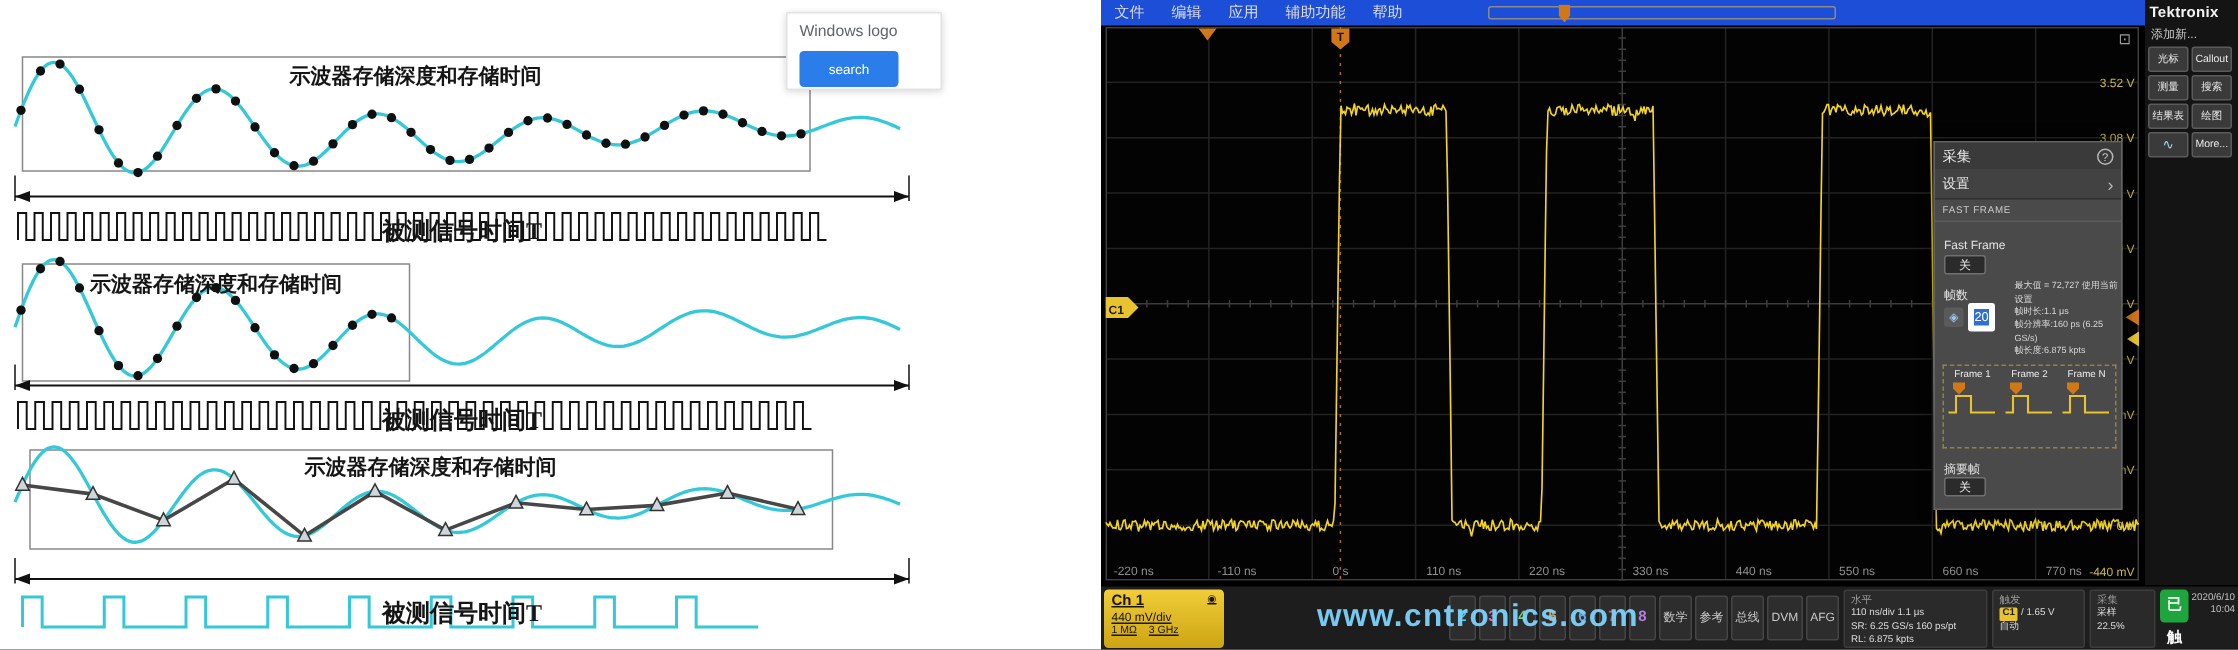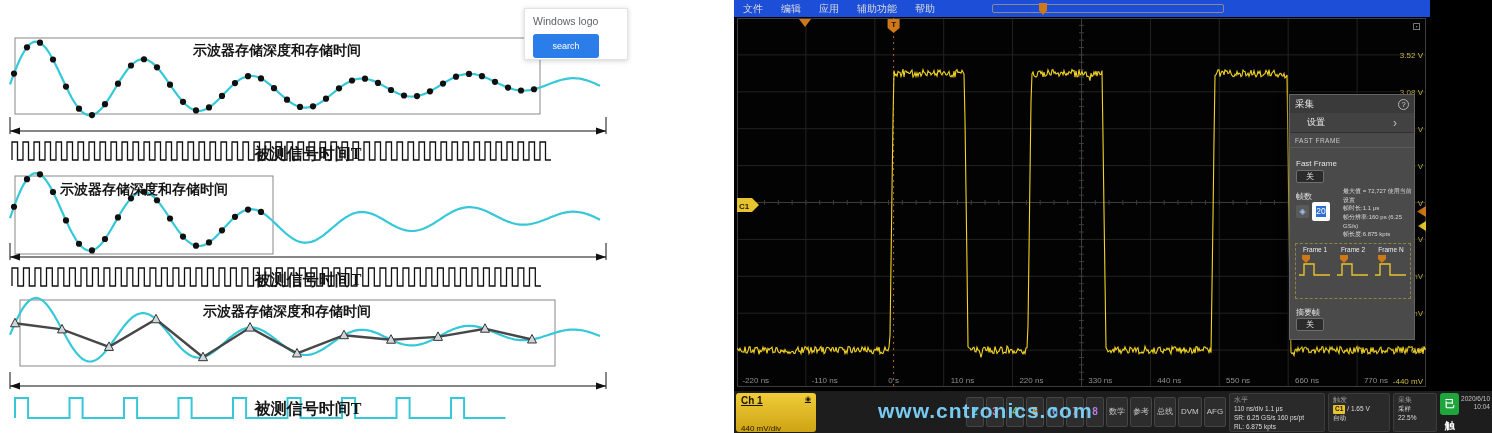--- a/index.html
+++ b/index.html
@@ -35,21 +35,21 @@
   .wavicon{color:#9fd7e8;font-size:9px;}
   #plotarea{position:absolute;left:3px;top:18px;width:689px;height:369px;background:#030303;}
   #zoomicon{position:absolute;right:3px;top:2px;width:13px;height:13px;color:#9a9a9a;font-size:10px;line-height:13px;text-align:center;}
 
   
   #panel{position:absolute;left:552px;top:76px;width:126px;height:246px;background:#4a4a4a;border:1px solid #646464;
          box-shadow:0 2px 10px rgba(0,0,0,.65);color:#e8e8e8;}
   .p-head{height:18px;background:#3a3a3a;display:flex;justify-content:space-between;align-items:center;padding:0 5px;font-size:9.5px;}
   .p-help{width:11px;height:11px;border:1px solid #b5b5b5;border-radius:50%;font-size:7.5px;line-height:10px;text-align:center;color:#ccc;}
   .p-settings{height:20px;background:#424242;border-bottom:1px solid #303030;display:flex;justify-content:space-between;
-              align-items:center;padding:0 17px;font-size:9px;}
+              align-items:center;padding:0 5px;font-size:9px;}
   .chev{font-size:12px;color:#bbb;}
   .p-section{font-size:6.5px;color:#c9c9c9;letter-spacing:.5px;padding:4px 5px 3px;border-bottom:1px solid #5a5a5a;}
   .p-lab{position:absolute;font-size:8px;color:#e2e2e2;white-space:nowrap;}
   .p-toggle{position:absolute;width:28px;height:13px;background:#2b2b2b;border:1px solid #6f6f6f;border-radius:2px;
             font-size:8px;text-align:center;line-height:12px;}
   .p-spin{position:absolute;display:flex;align-items:center;gap:3px;}
   .p-knob{width:13px;height:13px;background:#5a5a5a;border-radius:2px;font-size:8px;line-height:13px;text-align:center;color:#9fc4ef;}
   .p-val{display:inline-block;width:18px;background:#fff;border-radius:2px;padding:4px;}
   .p-sel{display:block;background:#2f6fd0;color:#fff;font-size:8.5px;line-height:11px;text-align:center;}
   .p-info{position:absolute;left:53px;top:92px;width:69px;font-size:6px;color:#d8d8d8;line-height:1.45;}
@@ -57,21 +57,21 @@
             display:flex;justify-content:space-around;align-items:flex-start;padding-top:2px;}
   .fcol{text-align:center;}
   .flab{font-size:6.5px;color:#eee;white-space:nowrap;}
 
   
   #bottombar{position:absolute;left:0;bottom:0;width:758px;height:43px;background:#1d1d1d;border-top:1px solid #000;}
   #ch1badge{position:absolute;left:2px;top:2px;width:80px;height:39px;background:linear-gradient(#f0cd39,#cda413);
             border-radius:3px;color:#1a1400;padding:2px 5px;text-decoration:underline;}
   .b-row1{display:flex;justify-content:space-between;font-size:10px;font-weight:700;}
   .probe{font-size:7px;}
-  .b-scale{font-size:8px;margin-top:18px;}
+  .b-scale{font-size:8px;margin-top:1px;}
   .b-row3{display:flex;gap:8px;font-size:7px;margin-top:1px;}
   #chstrip{position:absolute;left:232px;top:6px;display:flex;gap:2px;}
   .chbtn{width:18px;height:30px;background:#2d2d2d;border:1px solid #454545;border-radius:2px;font-size:10px;
          font-weight:700;text-align:center;line-height:28px;}
   .c2{color:#3fc6e0;} .c3{color:#f0649b;} .c4{color:#7ecb62;} .c5{color:#e89a3c;}
   .c6{color:#6aa3e8;} .c7{color:#e05656;} .c8{color:#b57de0;}
   .exbtn{min-width:22px;height:30px;background:#2d2d2d;border:1px solid #454545;border-radius:2px;color:#c9c9c9;
          font-size:8px;text-align:center;line-height:28px;padding:0 2px;white-space:nowrap;}
   #inforow{position:absolute;right:2px;top:2px;height:39px;display:flex;gap:3px;}
   .ibox{background:#2a2a2a;border:1px solid #3c3c3c;border-radius:2px;padding:1px 4px;color:#ddd;overflow:hidden;}
@@ -214,20 +214,34 @@
         <div class="mitem">编辑</div>
         <div class="mitem">应用</div>
         <div class="mitem">辅助功能</div>
         <div class="mitem">帮助</div>
       </div>
     <div id="minimap">
       <div id="minimap-marker"></div>
     </div>
   </div>
 
+  <div id="rightcol">
+    <div id="brand">Tektronix</div>
+    <div id="addnew">添加新...</div>
+    <div id="sidebtns">
+        <div class="sbtn">光标</div>
+        <div class="sbtn">Callout</div>
+        <div class="sbtn">测量</div>
+        <div class="sbtn">搜索</div>
+        <div class="sbtn">结果表</div>
+        <div class="sbtn">绘图</div>
+        <div class="sbtn"><span class="wavicon">∿</span></div>
+        <div class="sbtn">More...</div>
+      </div>
+  </div>
 
   <div id="plotarea">
     <svg id="scopesvg" width="689" height="369">
         <line x1="0" y1="0" x2="0" y2="369" stroke="#232323"></line>
         <line x1="0" y1="0" x2="689" y2="0" stroke="#232323"></line>
         <line x1="68.9" y1="0" x2="68.9" y2="369" stroke="#232323"></line>
         <line x1="0" y1="36.9" x2="689" y2="36.9" stroke="#232323"></line>
         <line x1="137.8" y1="0" x2="137.8" y2="369" stroke="#232323"></line>
         <line x1="0" y1="73.8" x2="689" y2="73.8" stroke="#232323"></line>
         <line x1="206.7" y1="0" x2="206.7" y2="369" stroke="#232323"></line>

